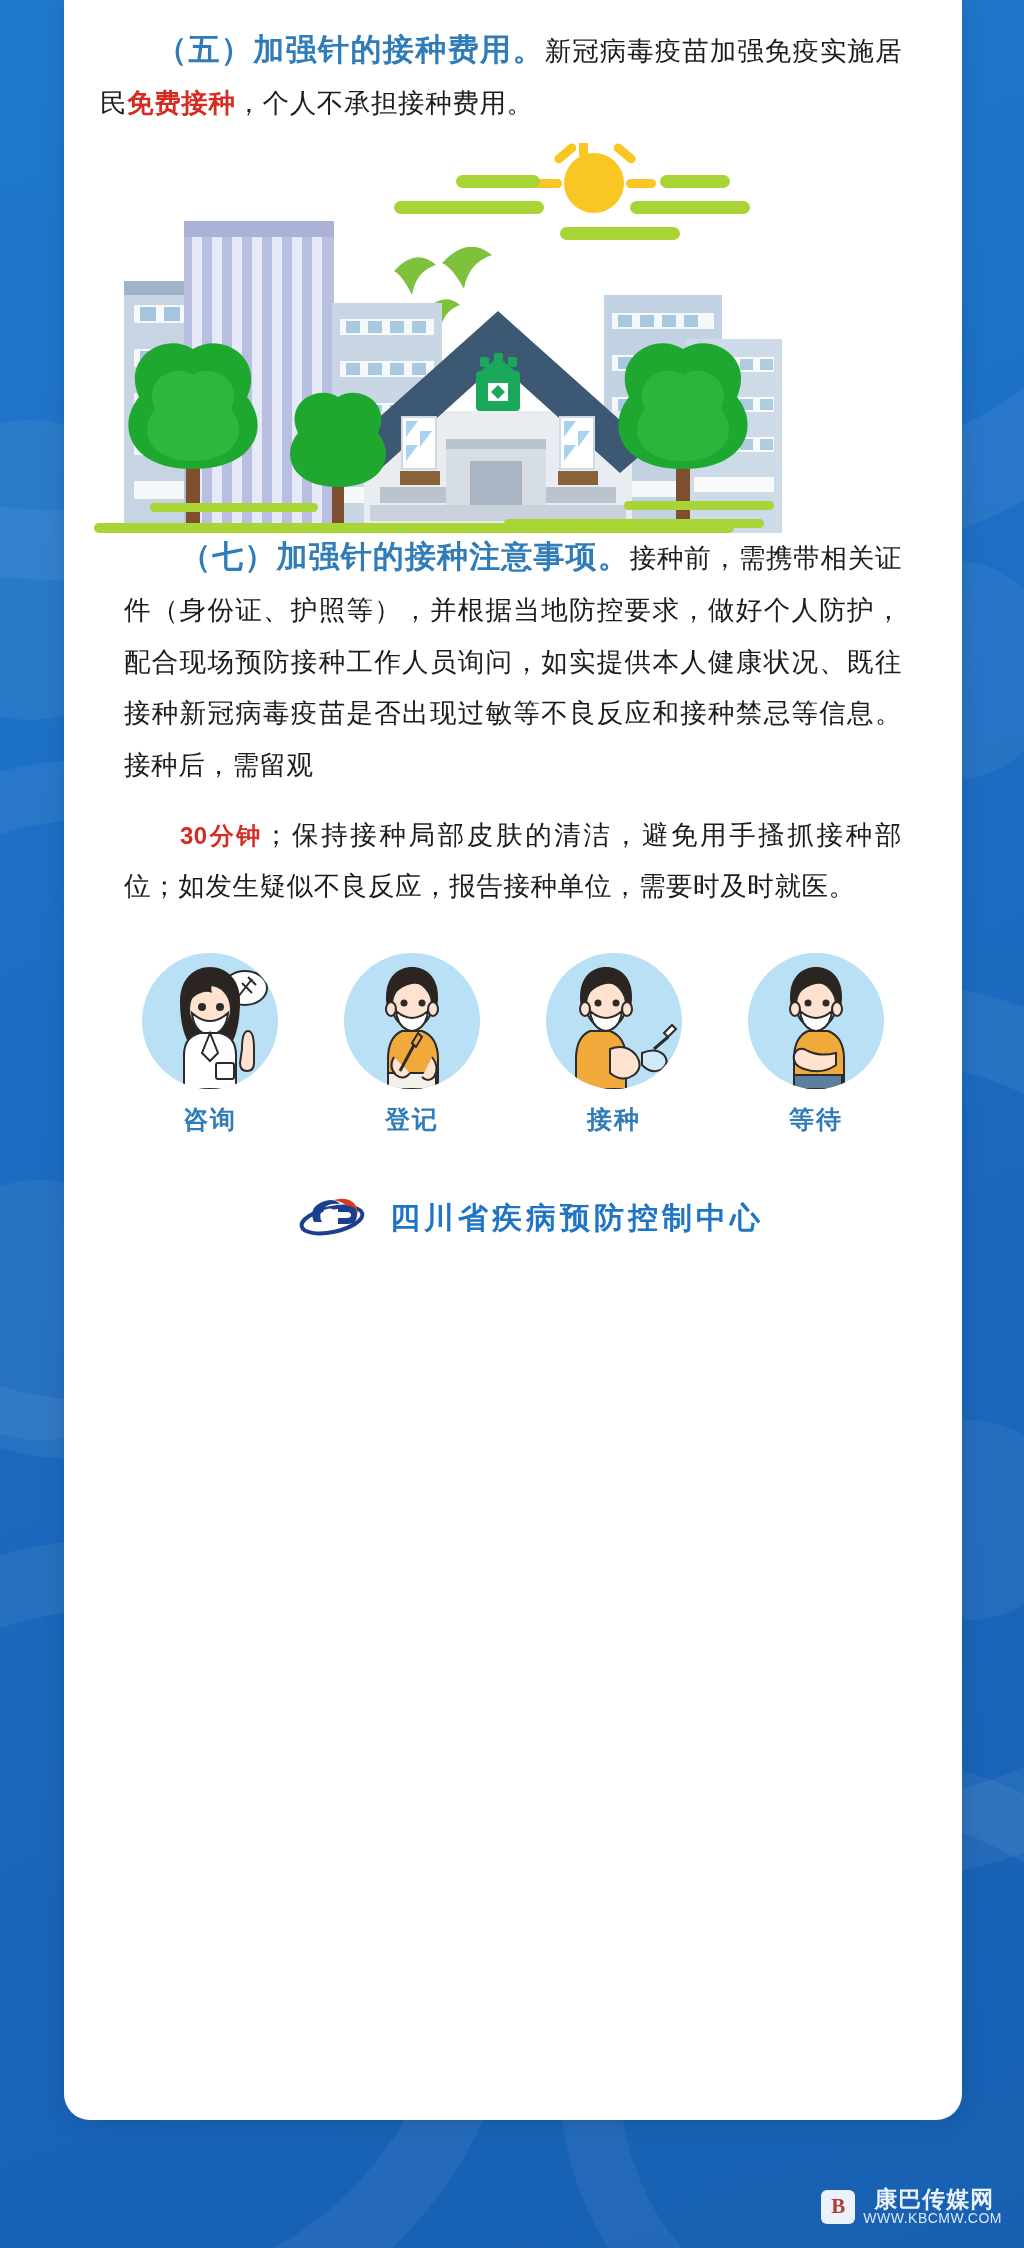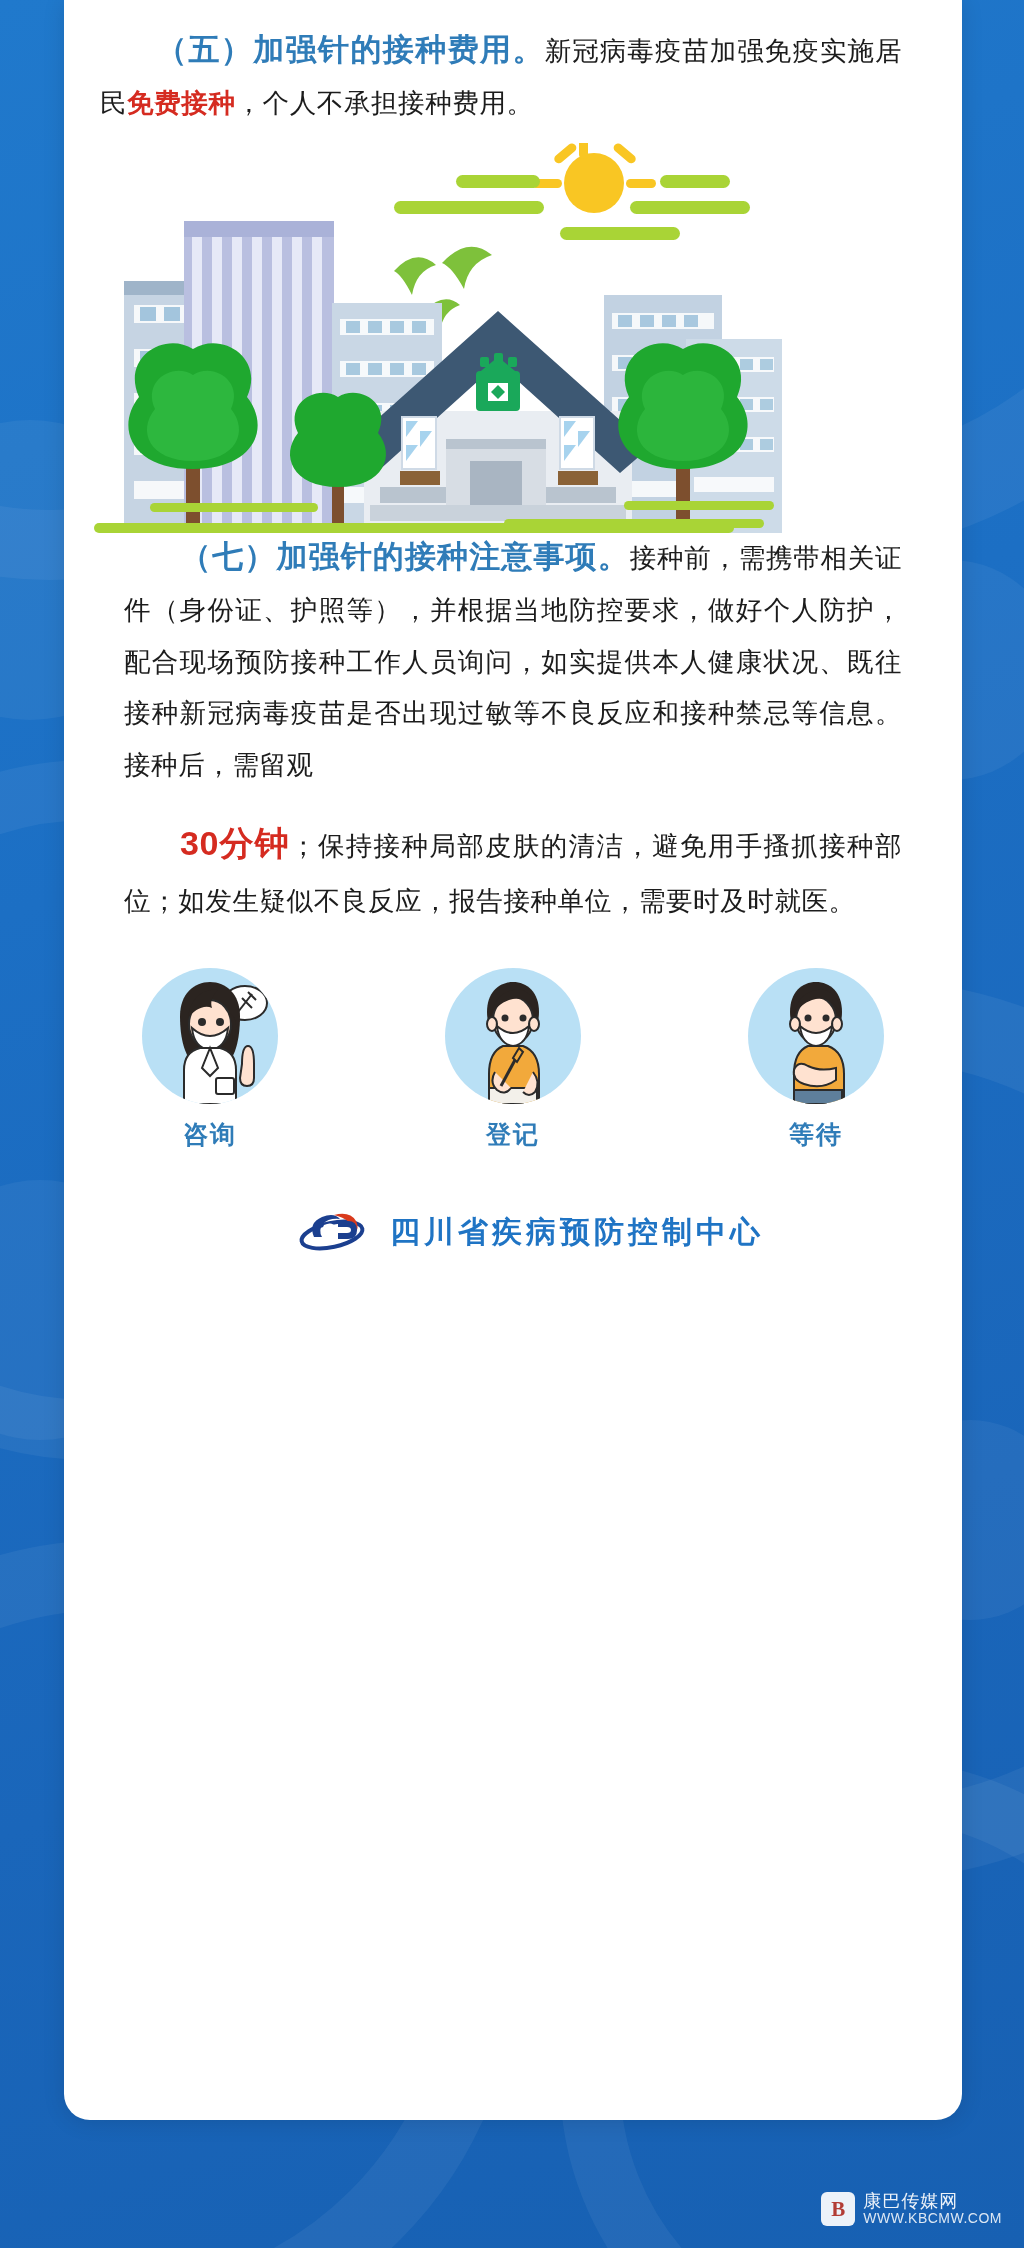--- a/index.html
+++ b/index.html
@@ -77,21 +77,21 @@
     letter-spacing: 0.6px;
     text-align: justify;
     text-justify: inter-ideograph;
     margin: 0;
   }
   .para.indent { text-indent: 56px; }
   .red { color: #d52b20; font-weight: bold; }
   .big-red {
     color: #d52b20;
     font-weight: bold;
-    font-size: 34px;
+    font-size: 24px;
     letter-spacing: 0.5px;
   }
 
   .block-5 { padding-top: 26px; padding-left: 36px; }
   .block-6 { padding-top: 34px; }
   .block-7 { }
   .block-7b { padding-top: 18px; }
 
   
   #illus {
@@ -160,21 +160,21 @@
     width: 34px; height: 34px;
     border-radius: 6px;
     background: #ffffff;
     color: #c0392b;
     font-weight: bold;
     font-size: 21px;
     display: flex; align-items: center; justify-content: center;
     font-family: "Liberation Serif", serif;
   }
   #watermark .wm-txt { color: #ffffff; line-height: 1.05; }
-  #watermark .wm-main { font-size: 18px; font-weight: normal; letter-spacing: 1px; }
+  #watermark .wm-main { font-size: 23px; font-weight: bold; letter-spacing: 1px; margin-left: 11px; }
   #watermark .wm-sub { font-size: 14px; letter-spacing: 0.5px; opacity: .92; }
 </style>
 </head>
 <body>
 
 <div id="bg">
   <div class="swirl s1"></div>
   <div class="swirl s2"></div>
   <div class="swirl s3"></div>
   <div class="swirl s4"></div>
@@ -459,20 +459,42 @@
 
           <path d="M50 104 q-6 10 2 18 q8 6 14 -2" fill="#ffe2d0" stroke="#2b2b2b" stroke-width="2"></path>
           <path d="M56 118 l14 -26" stroke="#2b2b2b" stroke-width="3" fill="none"></path>
           <path d="M68 90 l6 -10 l4 4 l-6 10z" fill="#f2a93b" stroke="#2b2b2b" stroke-width="2"></path>
           <path d="M88 104 q8 10 2 20 q-6 6 -12 0" fill="#ffe2d0" stroke="#2b2b2b" stroke-width="2"></path>
         </svg>
       </div>
       <div class="lbl">登记</div>
     </div>
 
+    <div class="step">
+      <div class="circ">
+        <svg width="136" height="136" viewBox="0 0 136 136">
+          <path d="M34 44 c0 -20 12 -30 26 -30 c14 0 26 10 26 30 c0 8 -2 14 -4 18 l-44 0 c-2 -4 -4 -10 -4 -18z" fill="#2b2420"></path>
+          <ellipse cx="60" cy="52" rx="20" ry="23" fill="#ffe2d0" stroke="#2b2b2b" stroke-width="2"></ellipse>
+          <path d="M38 46 c4 -18 16 -26 30 -24 c10 2 16 12 16 22 c-6 -12 -18 -16 -28 -12 c-8 3 -14 8 -18 14z" fill="#2b2420"></path>
+          <ellipse cx="39" cy="56" rx="5" ry="7" fill="#ffe2d0" stroke="#2b2b2b" stroke-width="2"></ellipse>
+          <ellipse cx="81" cy="56" rx="5" ry="7" fill="#ffe2d0" stroke="#2b2b2b" stroke-width="2"></ellipse>
+          <circle cx="52" cy="50" r="3.5" fill="#2b2b2b"></circle>
+          <circle cx="70" cy="50" r="3.5" fill="#2b2b2b"></circle>
+          <path d="M44 58 q16 14 32 0 q-2 18 -16 20 q-14 -2 -16 -20z" fill="#ffffff" stroke="#2b2b2b" stroke-width="2"></path>
+          <path d="M30 136 l0 -30 q0 -22 14 -28 l20 0 q16 6 16 28 l0 30z" fill="#f2a93b" stroke="#2b2b2b" stroke-width="2"></path>
+
+          <path d="M64 96 q16 -6 26 6 q8 12 -2 20 q-12 8 -24 -2z" fill="#ffe2d0" stroke="#2b2b2b" stroke-width="2"></path>
+
+          <path d="M96 100 q14 -6 22 2 q6 8 -2 14 q-10 6 -20 -4z" fill="#cfeaf8" stroke="#2b2b2b" stroke-width="2"></path>
+          <path d="M108 96 l14 -12" stroke="#2b2b2b" stroke-width="3" fill="none"></path>
+          <path d="M118 80 l8 -8 l4 4 l-8 8z" fill="#ffffff" stroke="#2b2b2b" stroke-width="2"></path>
+        </svg>
+      </div>
+      <div class="lbl">接种</div>
+    </div>
 
     <div class="step">
       <div class="circ">
         <svg width="136" height="136" viewBox="0 0 136 136">
           <path d="M42 44 c0 -20 12 -30 26 -30 c14 0 26 10 26 30 c0 8 -2 14 -4 18 l-44 0 c-2 -4 -4 -10 -4 -18z" fill="#2b2420"></path>
           <ellipse cx="68" cy="52" rx="20" ry="23" fill="#ffe2d0" stroke="#2b2b2b" stroke-width="2"></ellipse>
           <path d="M46 46 c4 -18 16 -26 30 -24 c10 2 16 12 16 22 c-6 -12 -18 -16 -28 -12 c-8 3 -14 8 -18 14z" fill="#2b2420"></path>
           <ellipse cx="47" cy="56" rx="5" ry="7" fill="#ffe2d0" stroke="#2b2b2b" stroke-width="2"></ellipse>
           <ellipse cx="89" cy="56" rx="5" ry="7" fill="#ffe2d0" stroke="#2b2b2b" stroke-width="2"></ellipse>
           <circle cx="60" cy="50" r="3.5" fill="#2b2b2b"></circle>

